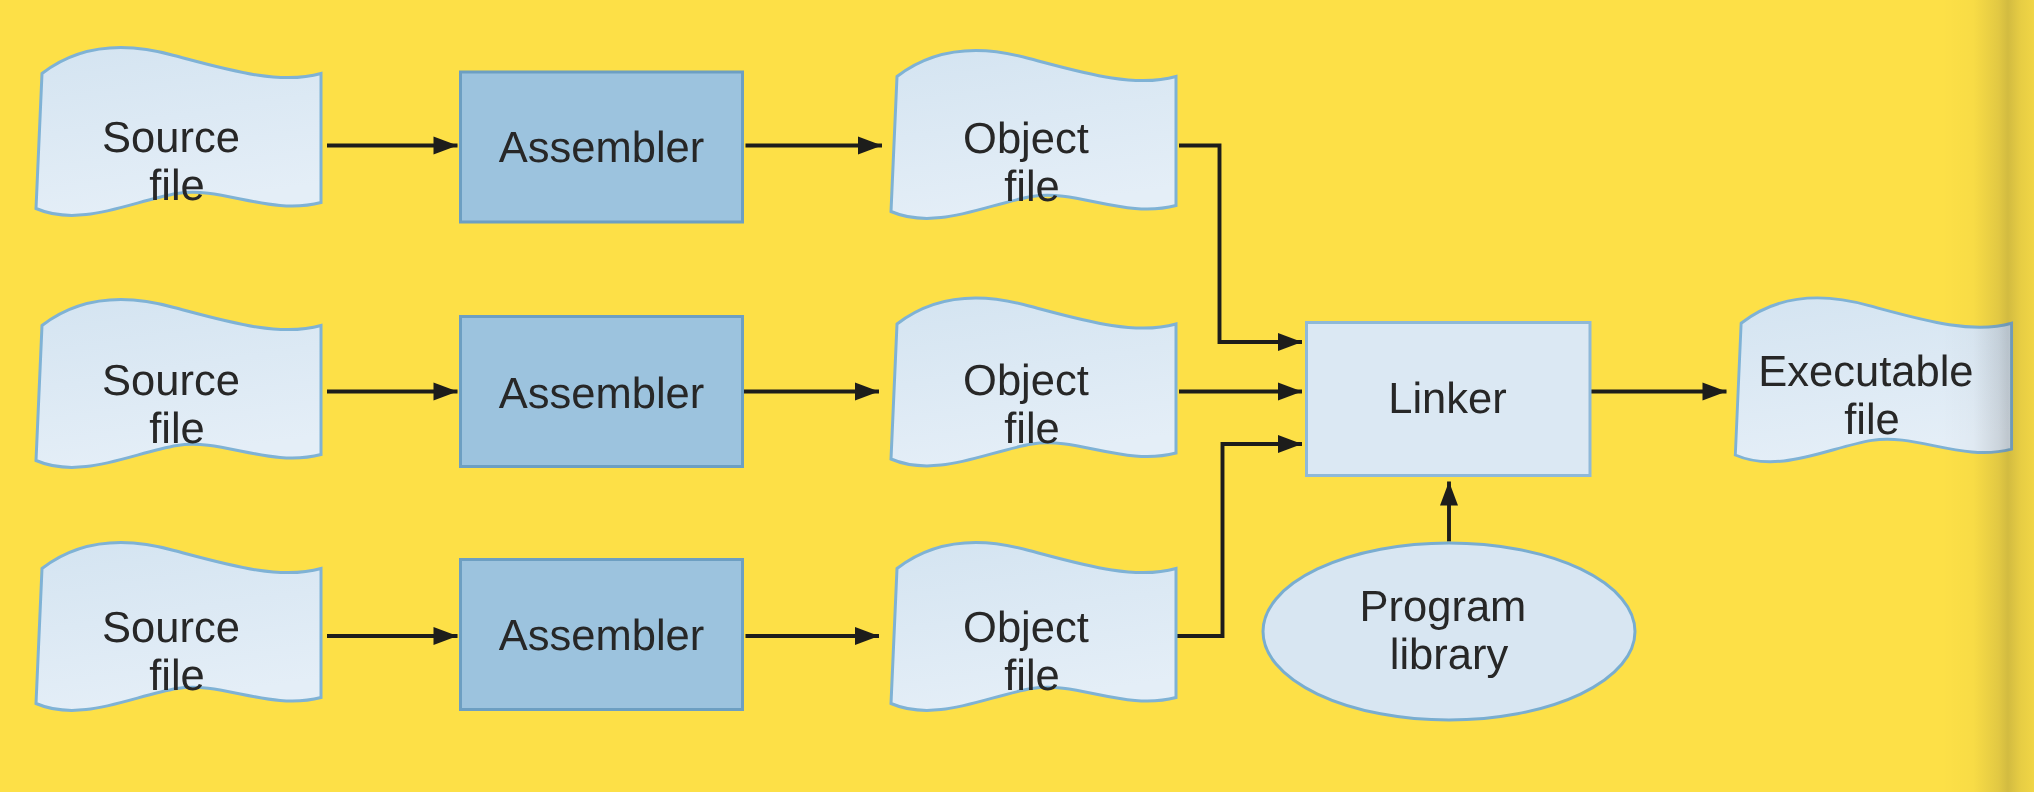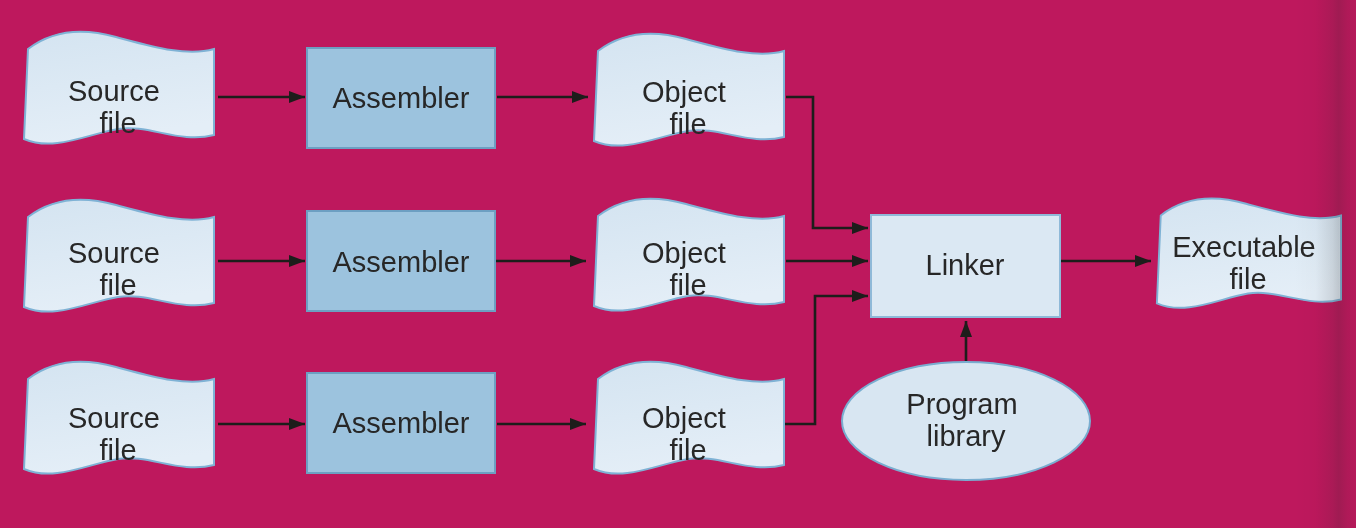--- a/index.html
+++ b/index.html
@@ -4,21 +4,21 @@
 <style>
   html, body {
     margin: 0;
     padding: 0;
     background: #ffffff;
   }
   .stage {
     position: relative;
     width: 1356px;
     height: 528px;
-    background: #be185d;
+    background: #fde047;
     overflow: hidden;
     font-family: "Liberation Sans", "DejaVu Sans", sans-serif;
   }
   .diagram-svg {
     position: absolute;
     left: 0;
     top: 0;
   }
   .node-shape {
     stroke-width: 2;

